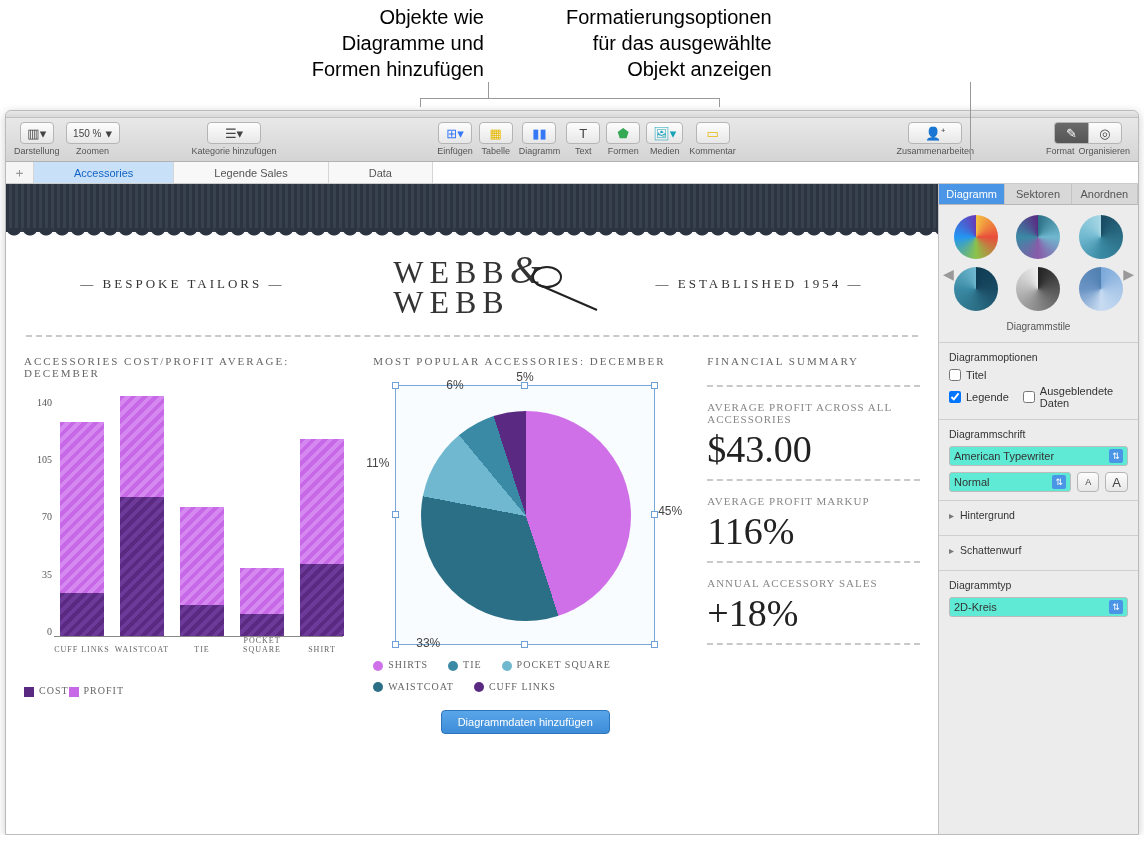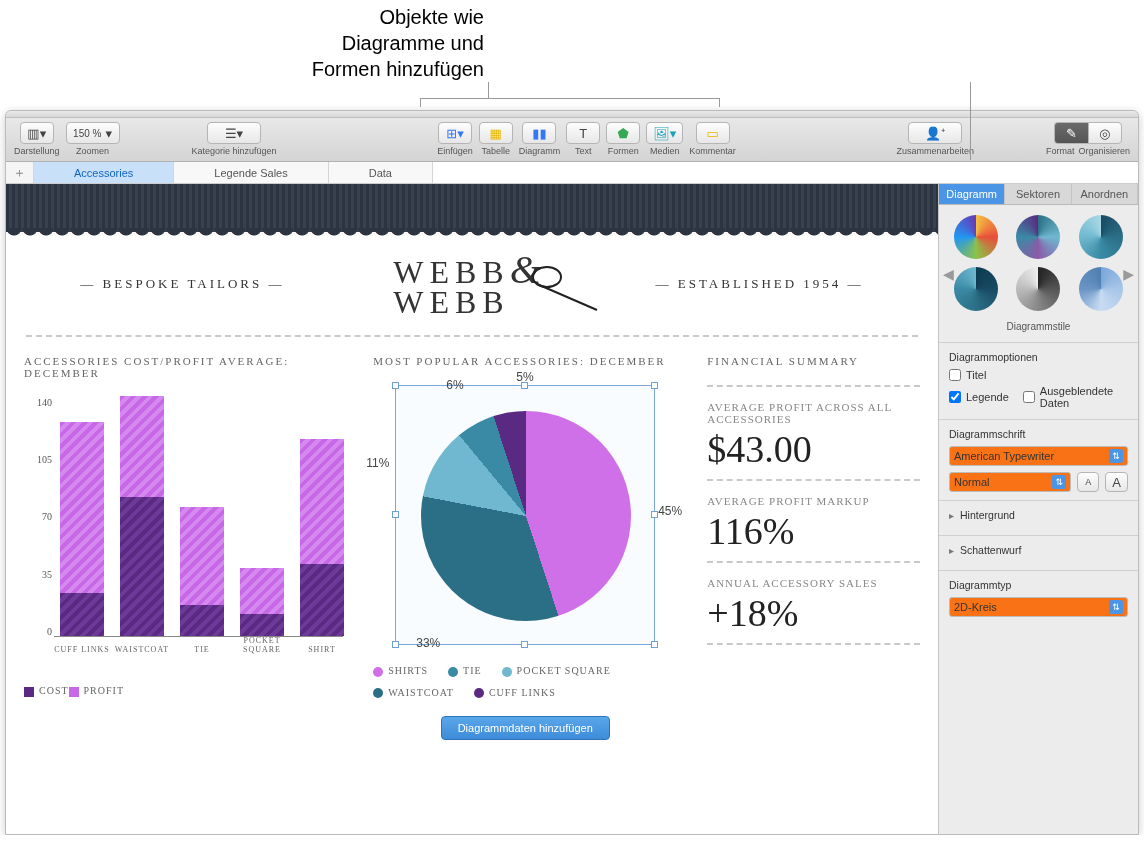--- a/index.html
+++ b/index.html
@@ -48,51 +48,54 @@
   .bar .seg1 { background: repeating-linear-gradient(135deg,#5a2a82 0 4px,#6e3a9a 4px 8px); }
   .bar .seg2 { background: repeating-linear-gradient(135deg,#c768e6 0 4px,#d588f0 4px 8px); }
   .xl { position:absolute; bottom:-18px; font-size:8px; color:#666; text-align:center; width:60px; font-family:Georgia,serif; letter-spacing:1px;}
   .legend { display:flex; font-size:10px; color:#666; margin-top:8px; font-family:Georgia,serif; letter-spacing:1px;}
   .sw { display:inline-block; width:10px; height:10px; margin-right:5px; vertical-align:middle;}
   .pie-wrap { position:relative; width:260px; height:260px; margin:0 auto; border:1px solid #7aa7d9; background:rgba(160,200,240,.06);}
   .pie-wrap .handle { position:absolute; width:7px; height:7px; background:#fff; border:1px solid #6fa0d6;}
   .pie { width:210px; height:210px; border-radius:50%; position:absolute; left:25px; top:25px;
          background: conic-gradient(#d070e8 0% 45%, #2b6f86 45% 78%, #6fb8cf 78% 89%, #3a8aa5 89% 95%, #5a2a82 95% 100%);}
   .pie-lbl { position:absolute; font-size:12px; color:#444;}
-  .pie-legend { display:flex; flex-wrap:wrap; gap:10px 20px; margin-top:20px; font-size:10px; font-family:Georgia,serif; letter-spacing:1px; color:#666;}
+  .pie-legend { display:flex; flex-wrap:wrap; gap:10px 20px; margin-top:14px; font-size:10px; font-family:Georgia,serif; letter-spacing:1px; color:#666;}
   .addbtn { display:block; margin: 18px auto 0; background:linear-gradient(#5aa6ea,#3d8cd8); color:#fff; border:1px solid #2e74ba; border-radius:4px; padding:5px 16px; font-size:11px; cursor:pointer;}
   .summary h5 { font-family:Georgia,serif; font-weight:normal; font-size:11px; letter-spacing:1px; color:#888; text-transform:uppercase; margin:14px 0 2px;}
   .summary .val { font-family:Georgia,serif; font-size:38px; color:#222;}
   .summary .dashed { margin: 8px 0; }
   .insp-tabs { display:flex; background:#d8d8d8; border-bottom:1px solid #b8b8b8;}
   .insp-tab { flex:1; text-align:center; padding:4px 0; font-size:11px; color:#555; cursor:pointer; border-right:1px solid #c4c4c4;}
   .insp-tab.active { background:#4a95e6; color:#fff;}
   .styles { padding:10px; display:grid; grid-template-columns:repeat(3,1fr); gap:8px; justify-items:center; position:relative;}
   .style-thumb { width:44px; height:44px; border-radius:50%; cursor:pointer;}
   .styles-nav { position:absolute; top:50%; transform:translateY(-50%); color:#999; font-size:14px; cursor:pointer;}
   .insp-section { border-top:1px solid #cfcfcf; padding:8px 10px; font-size:11px; color:#333;}
   .insp-section .hd { font-weight:normal; margin-bottom:6px; font-size:10.5px;}
   .chk { display:flex; align-items:center; gap:5px; font-size:11px; margin:2px 0;}
   .chk input { width:12px; height:12px;}
-  .select { width:100%; background:#f97316; border:1px solid #bcbcbc; border-radius:3px; padding:2px 4px; font-size:11px; display:flex; justify-content:space-between; align-items:center;}
+  .select { width:100%; background:#5eead4; border:1px solid #bcbcbc; border-radius:3px; padding:2px 4px; font-size:11px; display:flex; justify-content:space-between; align-items:center;}
   .select .arr { background:#4a95e6; color:#fff; width:14px; text-align:center; border-radius:2px; font-size:9px; line-height:14px;}
   .row { display:flex; gap:6px; align-items:center;}
   .disclosure::before { content:'▸'; color:#777; margin-right:6px; font-size:10px;}
   .swatch-set { width:48px; height:20px; background: linear-gradient(90deg,#c768e6 0 20%, #2b6f86 20% 40%, #6fb8cf 40% 60%, #3a8aa5 60% 80%, #8a5aa8 80% 100%); border:1px solid #aaa; border-radius:3px;}
   .styles-caption { grid-column:1/-1; text-align:center; font-size:10px; color:#555; margin-top:2px;}
   .ic { font-size:13px; line-height:1; }
   .tb-btn .ic.blue{color:#3478f6;} .ic.yellow{color:#e6b800;} .ic.green{color:#34a853;} .ic.teal{color:#17a2b8;}
 </style>
 </head>
 <body>
 
 <div class="annotations">
   <div class="anno left" style="top:4px; white-space:pre-line;">Objekte wie
 Diagramme und
 Formen hinzufügen</div>
+  <div class="anno right" style="top:4px; white-space:pre-line;">Formatierungsoptionen
+für das ausgewählte
+Objekt anzeigen</div>
   <div class="anno-bracket" style="left:420px; width:300px; top:98px;"></div>
   <div class="anno-line" style="left:488px; top:82px; height:16px;"></div>
   <div class="anno-line" style="left:970px; top:82px; height:78px;"></div>
 </div>
 
 <div class="window">
   <div class="titlebar"></div>
 
   <div class="toolbar">
     <div class="tb-group">

